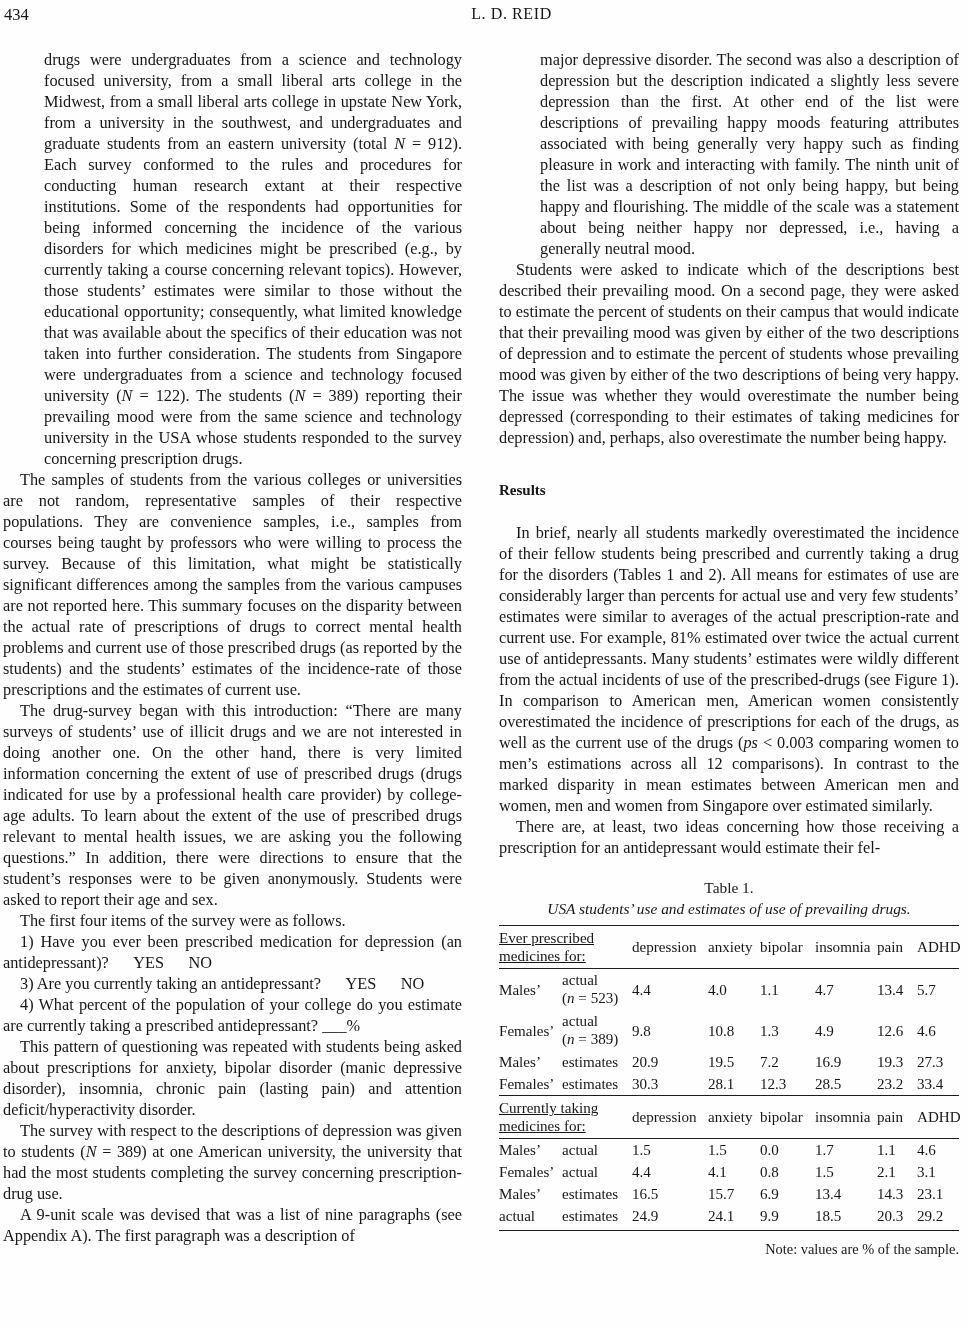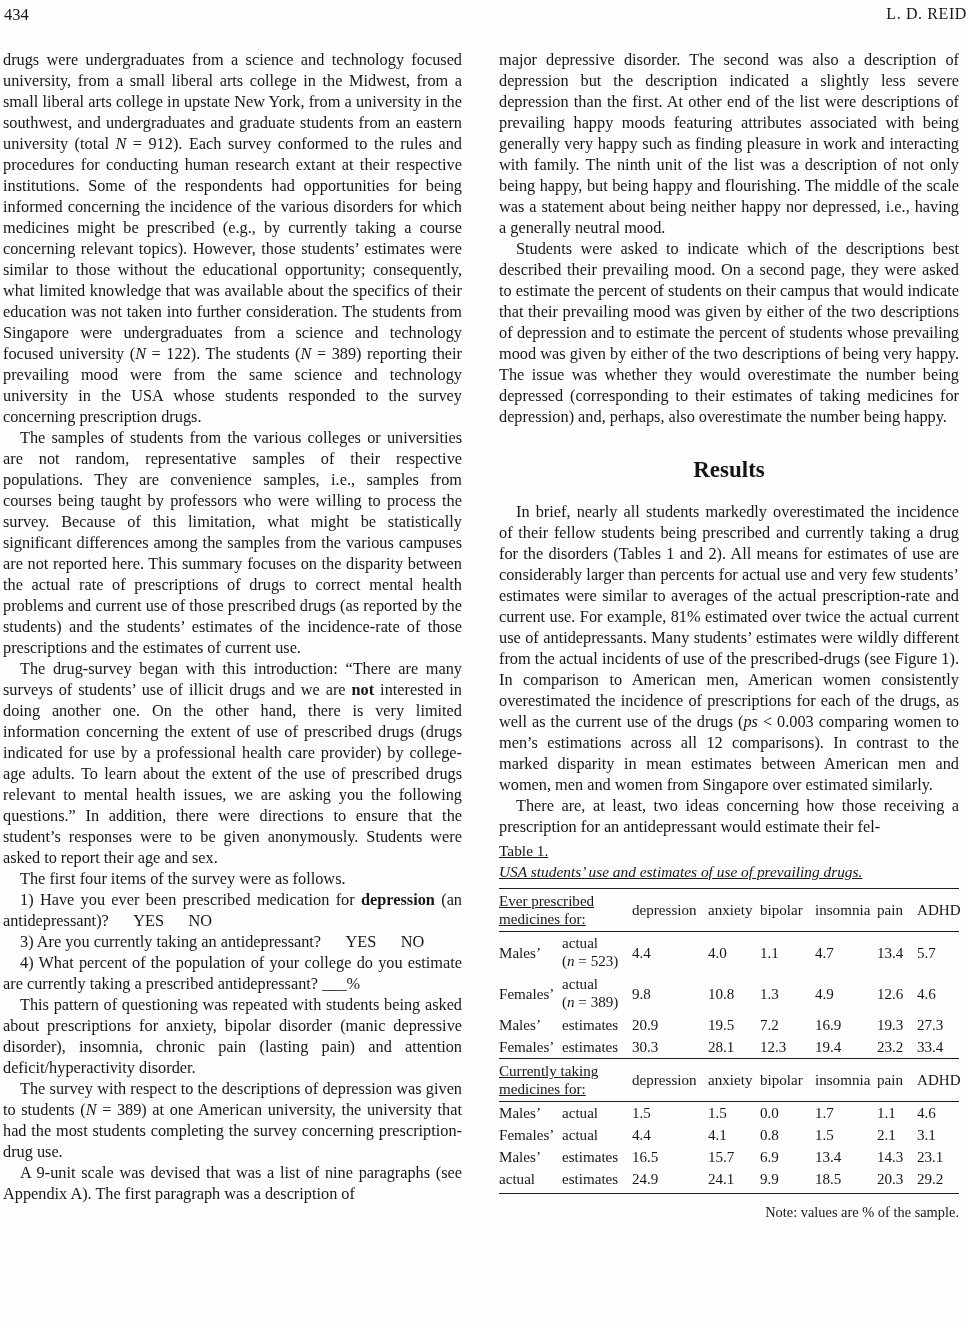--- a/index.html
+++ b/index.html
@@ -1,30 +1,30 @@
 <!DOCTYPE html>
 <html><head>
 <meta charset="utf-8">
 <style>
   html,body{margin:0;padding:0;}
   body{width:967px;height:1328px;background:#fefefe;}
   .page{position:relative;width:967px;height:1328px;background:#fefefe;color:#161616;
         font-family:"Liberation Serif",serif;overflow:hidden;}
   .pagenum{position:absolute;left:4px;top:5px;font-size:16.5px;}
-  .runhead{position:absolute;left:0;right:0;top:5px;text-align:right;font-size:16px;
+  .runhead{position:absolute;left:0;right:0;top:5px;text-align:center;font-size:16px;
            letter-spacing:0.6px;text-indent:56px;}
   .col{position:absolute;top:49px;font-size:16.3px;line-height:21px;text-align:justify;}
   .col-left{left:3px;width:459px;}
   .col-right{left:499px;width:460px;}
   .col p{margin:0;text-indent:17px;}
-  .col p.flush{text-indent:0;}
-  .b{font-weight:bold;}
+  .col p.flush{text-indent:0;margin-left:41px;}
+  .b{font-weight:normal;}
   .i{font-style:italic;}
-  .results{margin:32px 0 21px;text-align:center;font-size:23px;font-weight:bold;text-indent:0;}
-  .caption{margin-top:4px;font-size:15.4px;line-height:20.5px;text-align:left;text-decoration:underline;}
+  .results{margin:32px 0 21px;font-size:15px;font-weight:bold;text-indent:0;}
+  .caption{margin-top:20px;font-size:15.4px;line-height:20.5px;text-align:center;}
   .caption-title{font-style:italic;}
   table.t1{border-collapse:collapse;table-layout:fixed;width:460px;margin-top:6px;
            font-size:15.1px;line-height:20px;}
   .t1 td{padding:0;text-align:left;vertical-align:middle;}
   .t1 tr.hdr td{border-top:1.5px solid #1d1d1d;border-bottom:1.5px solid #1d1d1d;padding:3px 0;}
   .t1 td.shead{white-space:pre-line;line-height:18px;text-decoration:underline;}
   .t1 tr.tall td{padding:3px 0;}
   .t1 td.sub2{white-space:pre-line;line-height:17.5px;}
   .t1 tr.snug td{padding:1px 0;}
   .t1 tr.last td{border-bottom:1.5px solid #1d1d1d;padding-bottom:4px;}
@@ -116,21 +116,21 @@
           <td>16.9</td>
           <td>19.3</td>
           <td>27.3</td>
         </tr>
         <tr class="snug">
           <td>Females’</td>
           <td>estimates</td>
           <td>30.3</td>
           <td>28.1</td>
           <td>12.3</td>
-          <td>19.4</td>
+          <td>28.5</td>
           <td>23.2</td>
           <td>33.4</td>
         </tr>
         <tr class="hdr">
           <td colspan="2" class="shead">Currently taking
 medicines for:</td>
           <td>depression</td>
           <td>anxiety</td>
           <td>bipolar</td>
           <td>insomnia</td>

